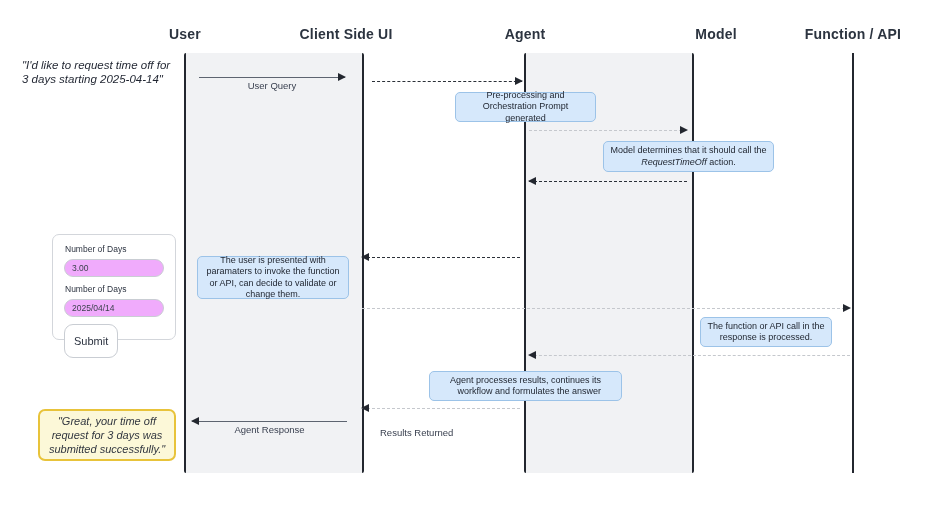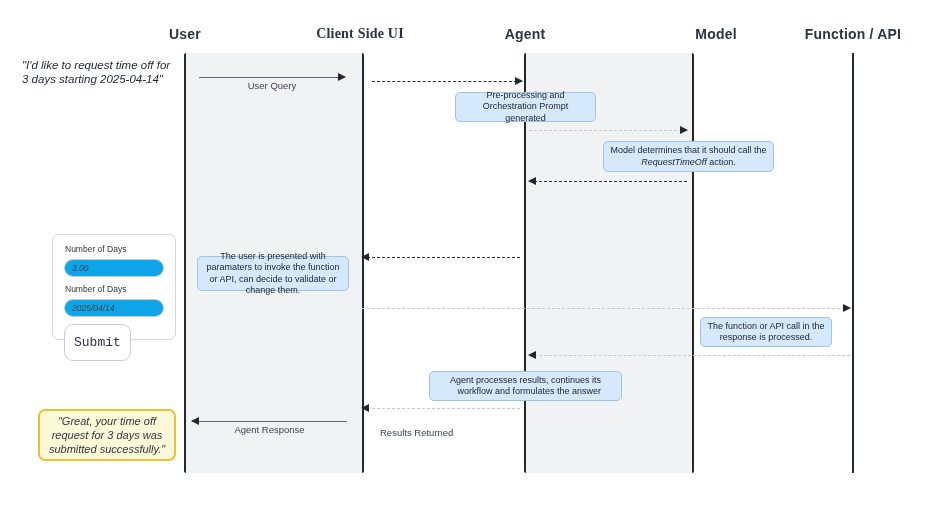--- a/index.html
+++ b/index.html
@@ -70,37 +70,37 @@
   .form-card{
     position:absolute;box-sizing:border-box;
     background:#ffffff;border:1px solid #d3d6db;border-radius:7px;
     padding:9px 11px;
   }
   .form-label{
     font-size:8.5px;color:#2c3340;margin:0 0 3px 1px;white-space:nowrap;
   }
   .form-input{
     box-sizing:border-box;width:100%;height:17px;
-    background:#0ea5e9;border:1px solid #c9cdd3;border-radius:9px;
+    background:#f0abfc;border:1px solid #c9cdd3;border-radius:9px;
     font-size:8.5px;color:#3b424d;padding:8px 7px;line-height:15px;
-    margin-bottom:7px;font-family:inherit;font-style:italic;
+    margin-bottom:7px;font-family:inherit;
   }
   .form-submit{
     background:#ffffff;border:1px solid #c9cdd3;border-radius:9px;
-    font-size:13px;color:#2c3340;padding:10px 9px;font-family:Liberation Mono, monospace;
+    font-size:11px;color:#2c3340;padding:10px 9px;font-family:Liberation Sans, sans-serif;
     cursor:pointer;
   }
 </style>
 </head>
 <body>
 
 <div id="canvas">
 
   <div class="lane-title" style="left:185px;">User</div>
-  <div class="lane-title" style="left:360px;font-family:Liberation Serif, serif;">Client Side UI</div>
+  <div class="lane-title" style="left:346px;">Client Side UI</div>
   <div class="lane-title" style="left:525px;">Agent</div>
   <div class="lane-title" style="left:688px;margin-left:28px;">Model</div>
   <div class="lane-title" style="left:853px;">Function / API</div>
 
   <div class="band" style="left:184px;top:53px;width:176px;height:420px;"></div>
   <div class="band" style="left:524px;top:53px;width:166px;height:420px;"></div>
   <div class="lifeline" style="left:852px;top:53px;height:420px;"></div>
 
   <div class="msg solid" style="left:199px;top:77px;width:146px;">
     <div class="line"></div>
@@ -160,21 +160,21 @@
   </div>
 
   <div class="note" style="left:603px;top:141px;width:171px;height:31px;">
     <div>
       <span>Model determines that it should call the</span><br>
       <em>RequestTimeOff</em><span> action.</span>
     </div>
   </div>
 
 
-  <div class="note" style="left:197px;top:256px;width:152px;height:35px;">The user is presented with paramaters to invoke the function or API, can decide to validate or change them.</div>
+  <div class="note" style="left:197px;top:256px;width:152px;height:43px;">The user is presented with paramaters to invoke the function or API, can decide to validate or change them.</div>
 
   <div class="note" style="left:700px;top:317px;width:132px;height:30px;">
     <div>
       <span>The function or API call in the</span><br>
       <span>response is processed.</span>
     </div>
   </div>
 
   <div class="note" style="left:429px;top:371px;width:193px;height:30px;text-align:right;">
     <div>

